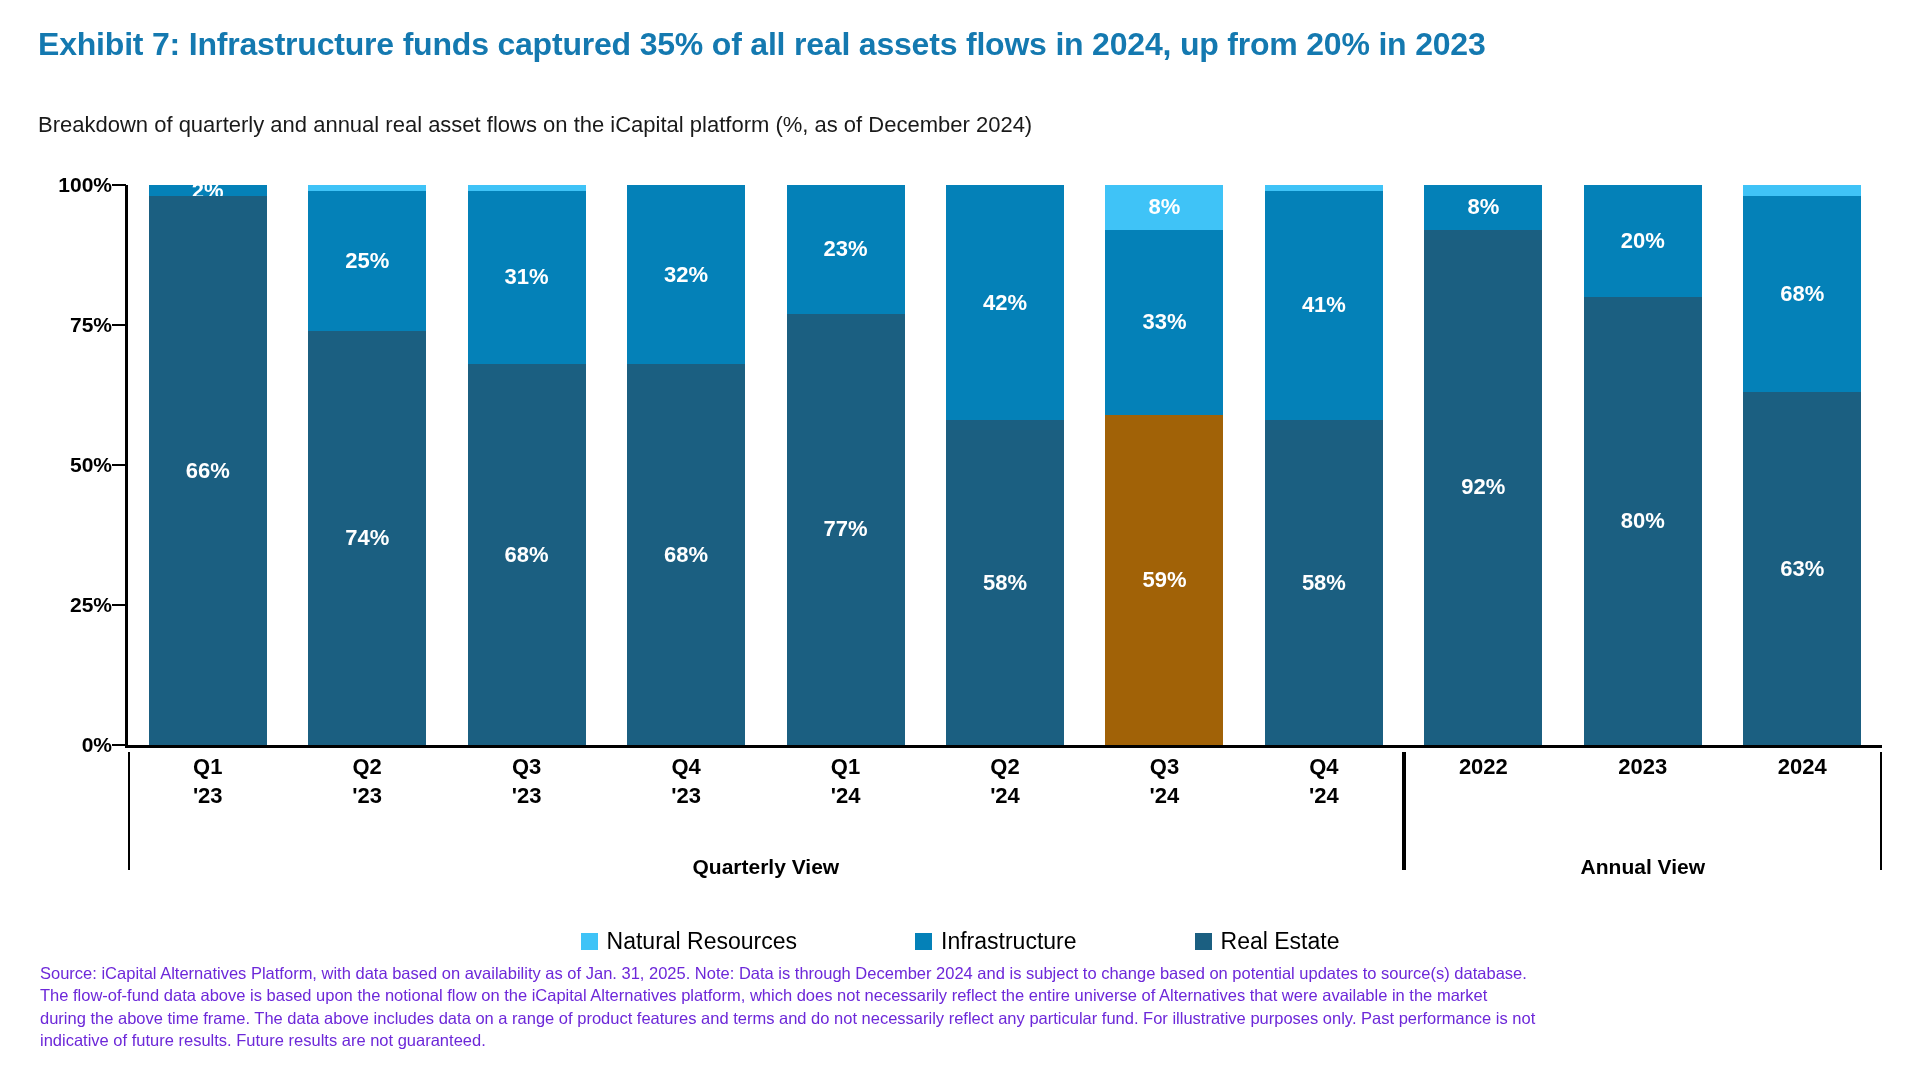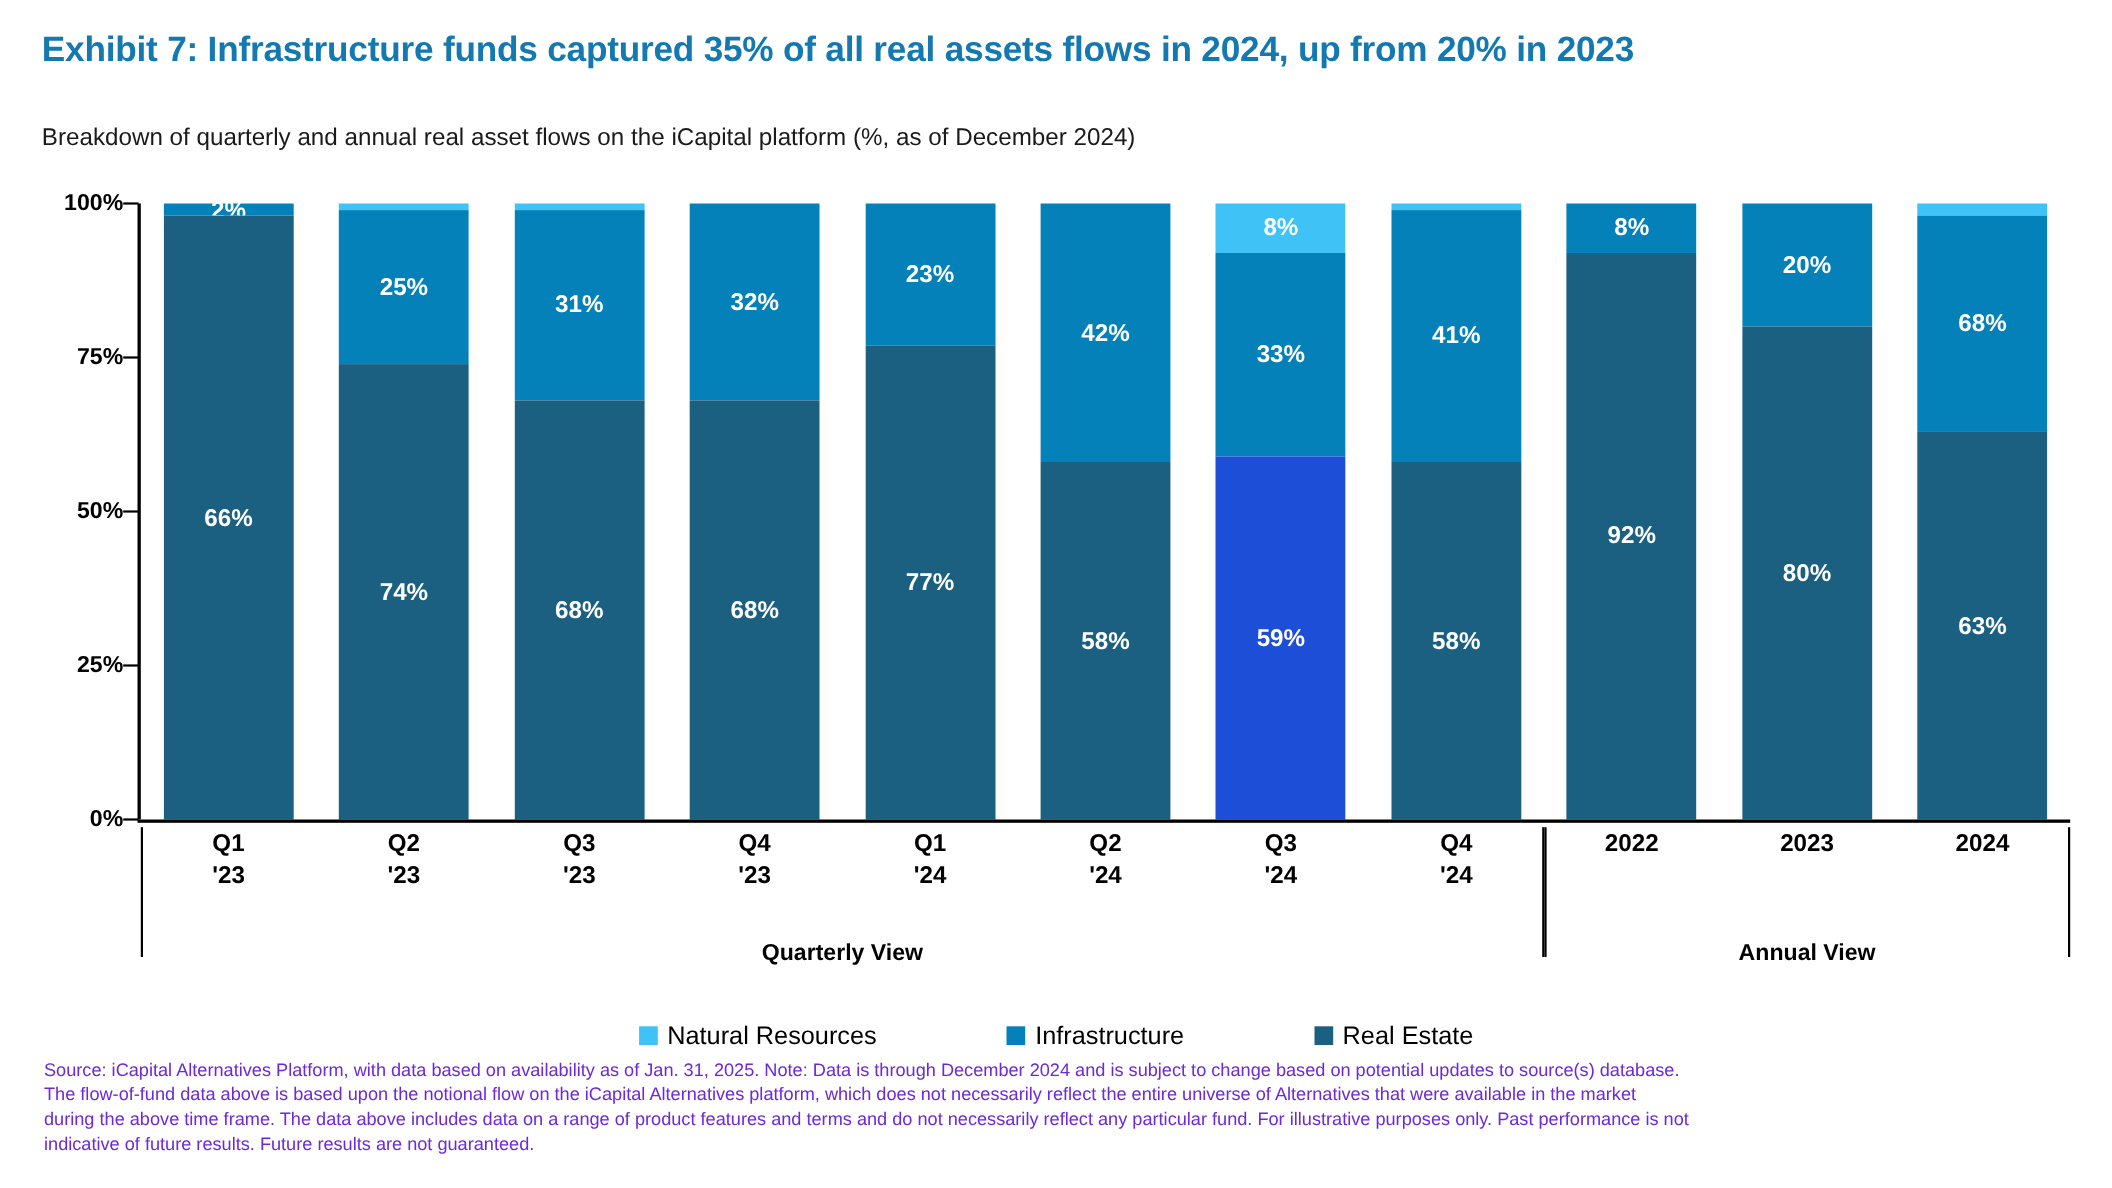--- a/index.html
+++ b/index.html
@@ -178,21 +178,21 @@
           </div>
         </div>
         <div class="slot" style="flex: 1 1 0px;">
           <div class="bar" style="width: 74%;">
             <div class="seg" style="height: 44.8px; background: rgb(63, 195, 247);">
               <span>8%</span>
             </div>
             <div class="seg" style="height: 184.8px; background: rgb(4, 129, 184);">
               <span>33%</span>
             </div>
-            <div class="seg" style="height: 330.4px; background: #1d4ed8;">
+            <div class="seg" style="height: 330.4px; background: #a16207;">
               <span>59%</span>
             </div>
           </div>
         </div>
         <div class="slot" style="flex: 1 1 0px;">
           <div class="bar" style="width: 74%;">
             <div class="seg" style="height: 5.6px; background: rgb(63, 195, 247);"></div>
             <div class="seg" style="height: 229.6px; background: rgb(4, 129, 184);">
               <span>41%</span>
             </div>

